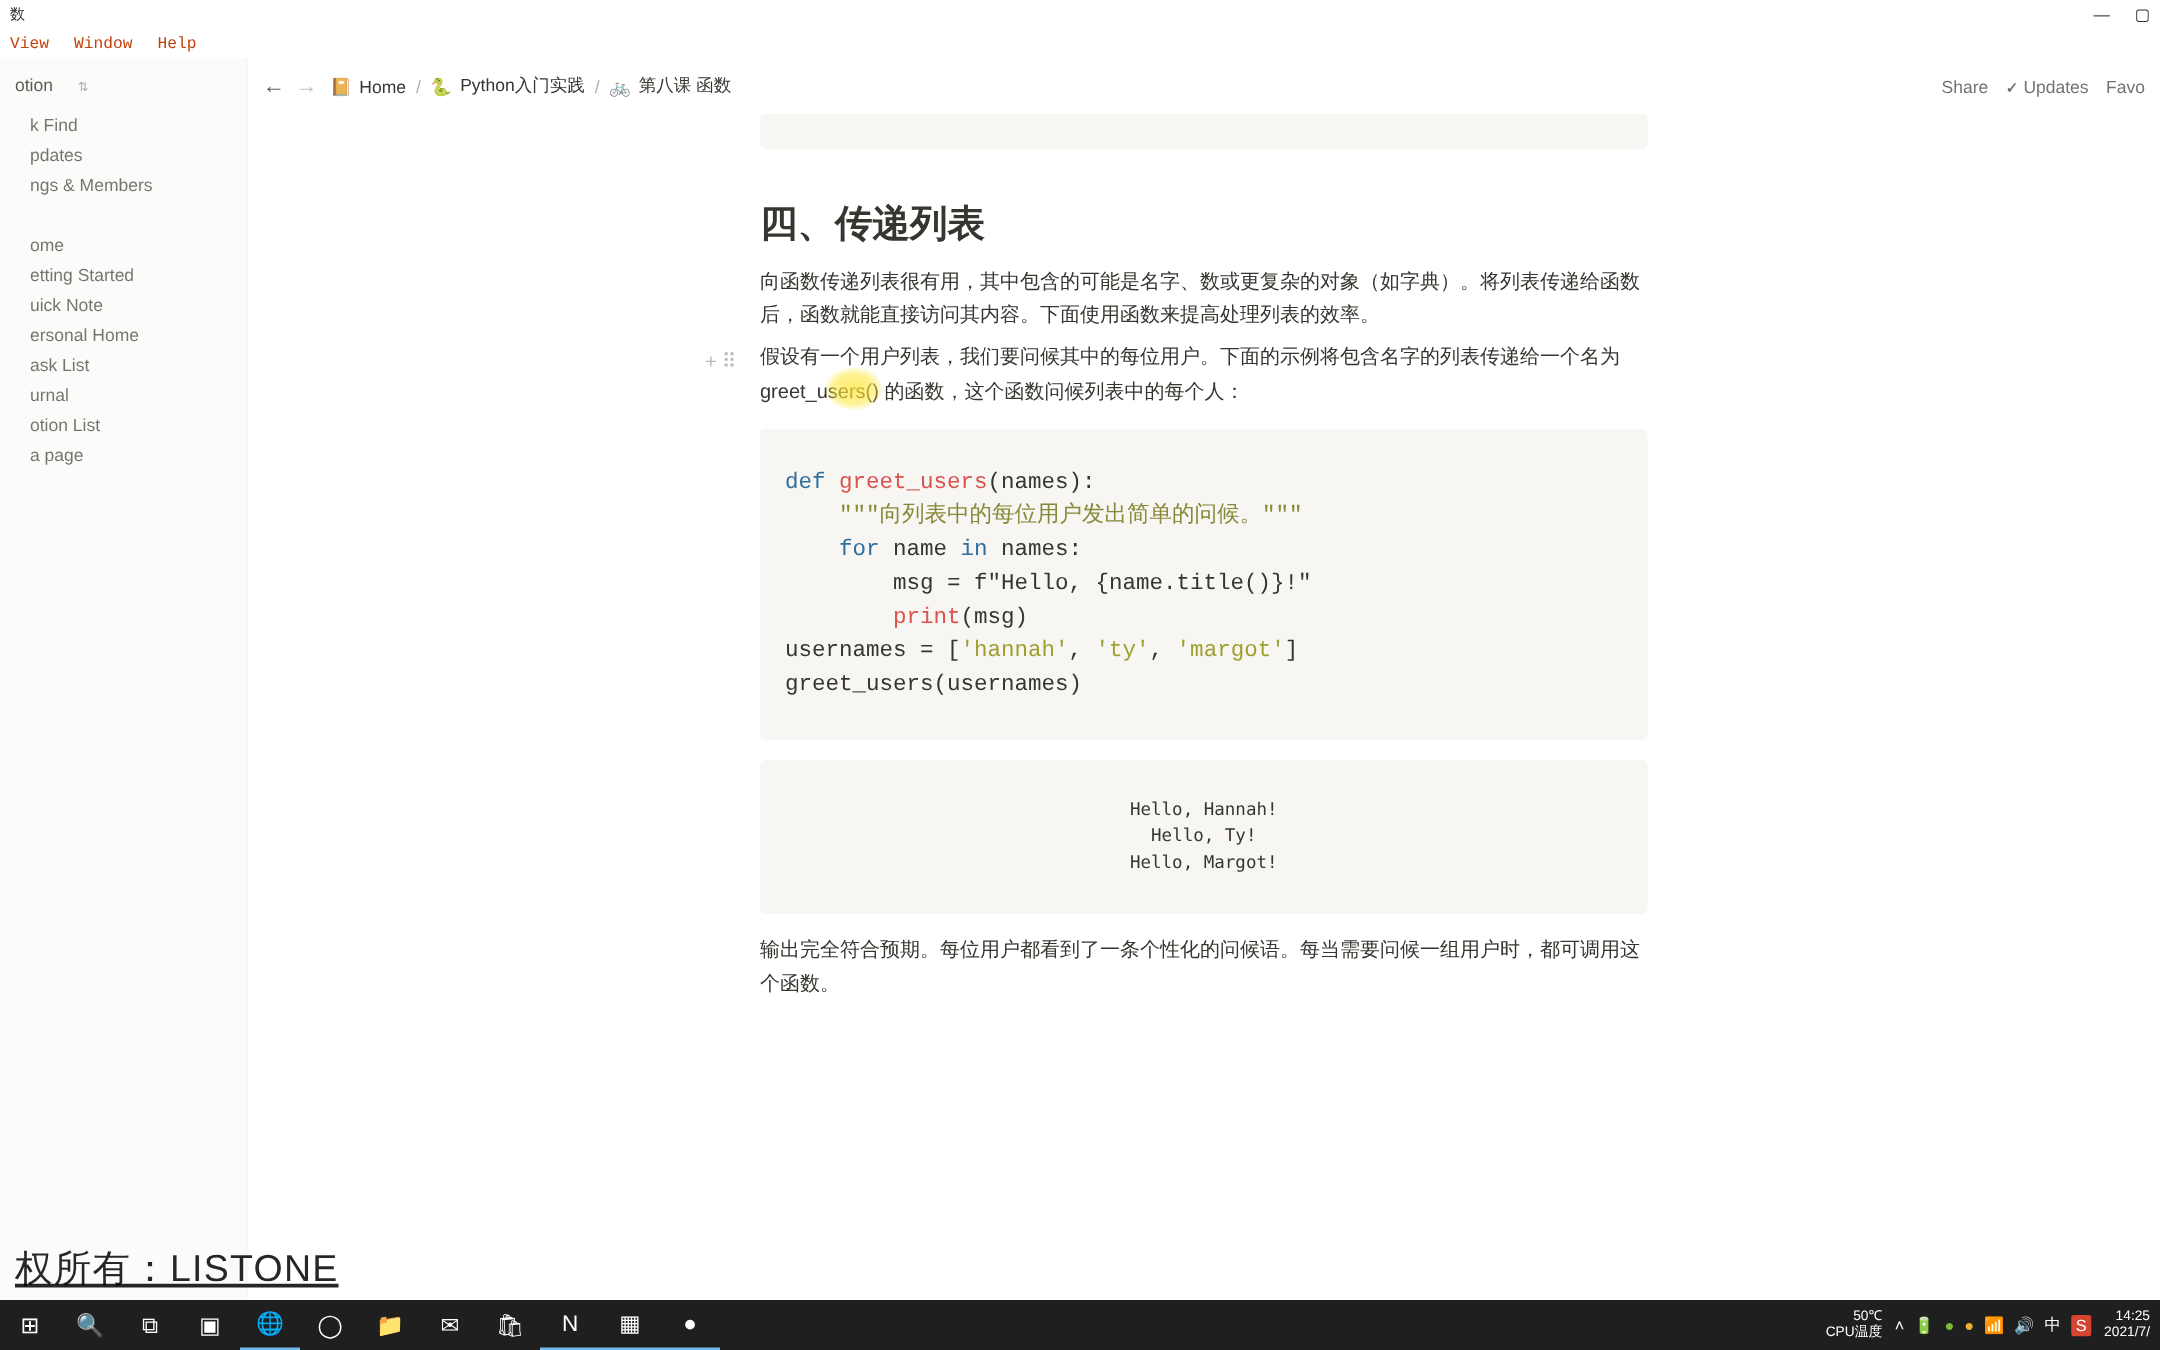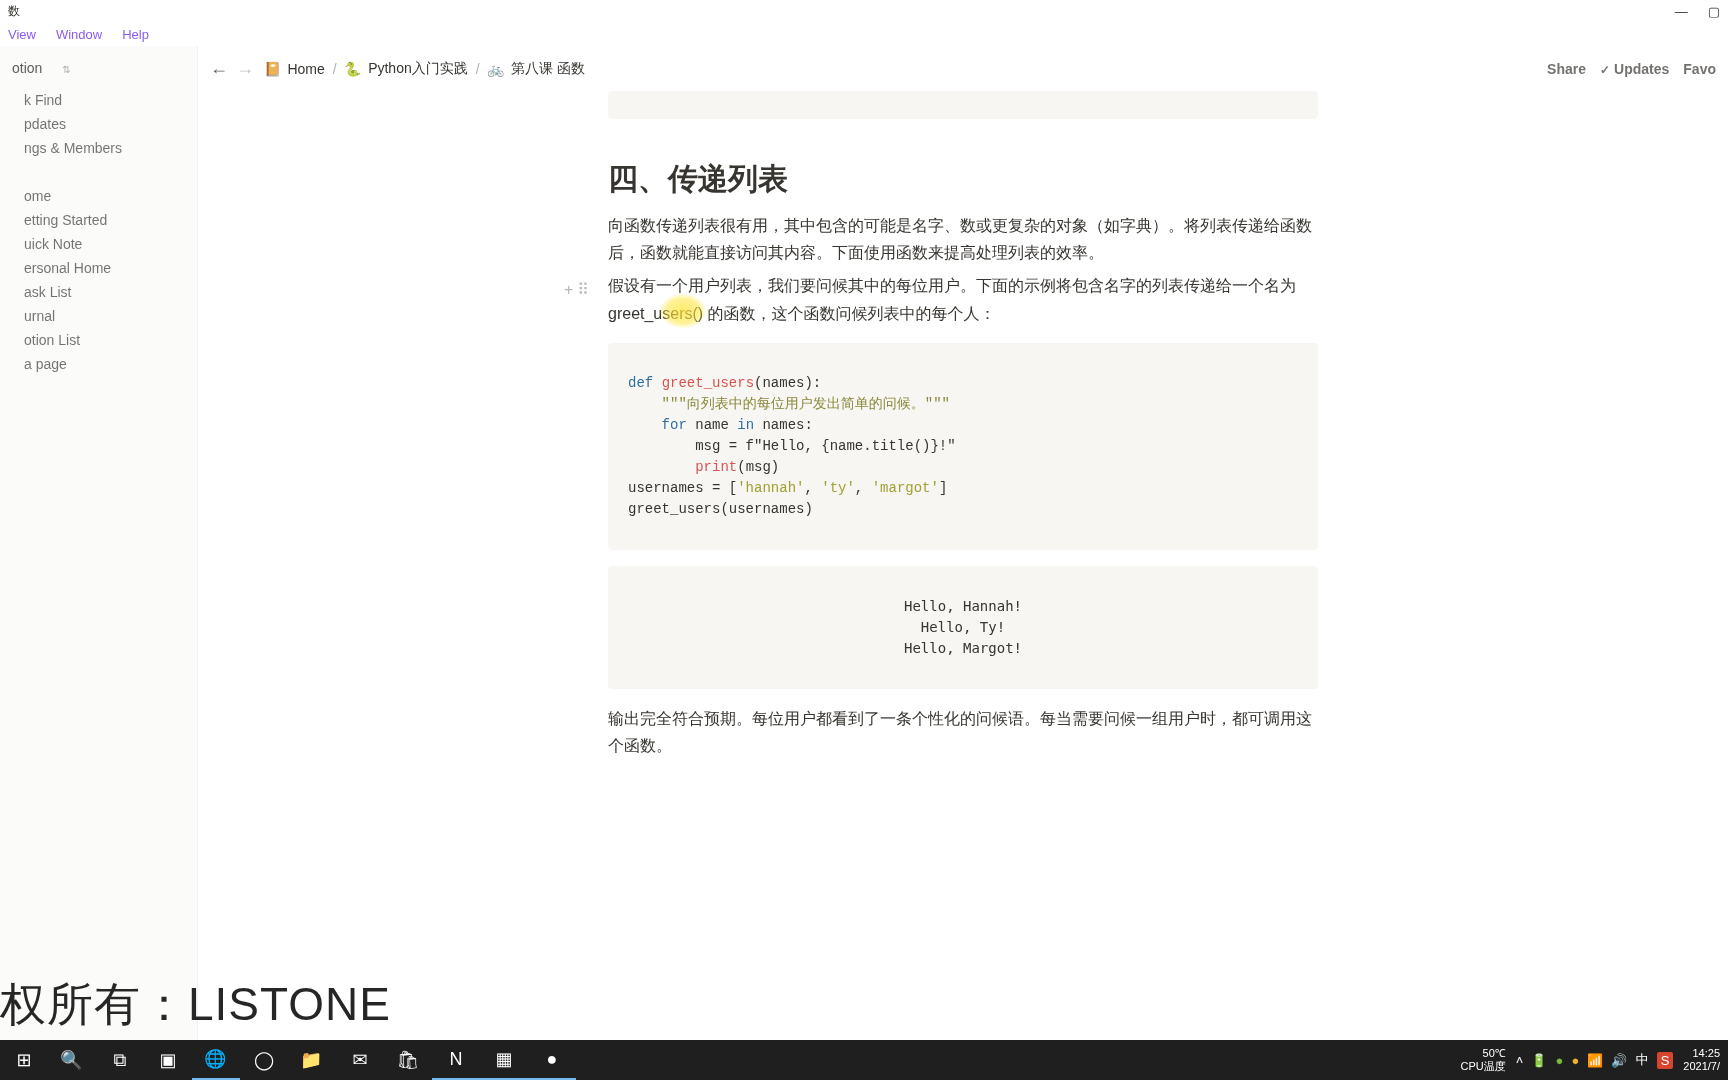--- a/index.html
+++ b/index.html
@@ -22,21 +22,22 @@
       font-size: 12px;
     }
     .window-controls { display: flex; gap: 20px; font-size: 13px; color: #333; }
     .menu-bar {
       height: 24px;
       display: flex;
       align-items: center;
       gap: 20px;
       padding: 0 8px;
       font-size: 13px;
-      color: #8b5cf6;
+      color: #c2410c;
+      font-family: Liberation Mono, monospace;
     }
     .app-layout {
       display: flex;
       height: calc(100% - 46px - 40px);
     }
     .sidebar {
       width: 198px;
       background: #fbfbfa;
       border-right: 1px solid rgba(0,0,0,0.03);
       padding: 8px 0;
@@ -70,21 +71,21 @@
       font-size: 14px;
     }
     .topbar-left { display: flex; align-items: center; gap: 10px; }
     .nav-arrows { display: flex; gap: 8px; color: rgba(55,53,47,0.8); }
     .nav-arrow { font-size: 18px; cursor: pointer; }
     .nav-arrow.disabled { color: rgba(55,53,47,0.3); }
     .breadcrumb { display: flex; align-items: center; gap: 8px; }
     .breadcrumb-sep { color: rgba(55,53,47,0.4); }
     .breadcrumb-item { display: flex; align-items: center; gap: 6px; cursor: pointer; }
     .breadcrumb-icon { font-size: 14px; }
-    .topbar-right { display: flex; align-items: center; gap: 14px; color: rgba(55,53,47,0.7); font-weight: bold; }
+    .topbar-right { display: flex; align-items: center; gap: 14px; color: rgba(55,53,47,0.7); }
     .topbar-action { cursor: pointer; display: flex; align-items: center; gap: 4px; }
     .content-wrap {
       flex: 1;
       overflow-y: auto;
       display: flex;
       justify-content: center;
     }
     .content {
       width: 710px;
       padding: 0 0 80px 0;
@@ -126,21 +127,21 @@
       background: radial-gradient(ellipse, rgba(255,230,60,0.75) 0%, rgba(255,230,60,0.55) 50%, rgba(255,230,60,0) 75%);
       border-radius: 50%;
       pointer-events: none;
     }
     .code-block {
       background: #f7f6f3;
       border-radius: 4px;
       padding: 30px 20px;
       margin: 16px 0;
       font-family: "SFMono-Regular", Consolas, "Liberation Mono", Menlo, monospace;
-      font-size: 14px;
+      font-size: 18px;
       line-height: 1.5;
       white-space: pre;
       overflow-x: auto;
     }
     .tok-kw { color: #2f6f9f; }
     .tok-fn { color: #d9534f; }
     .tok-str { color: #a0a030; }
     .tok-doc { color: #888838; }
     .output-block {
       background: #f7f6f3;
@@ -148,27 +149,28 @@
       padding: 30px 20px;
       margin: 16px 0;
       font-family: "SFMono-Regular", Consolas, monospace;
       font-size: 14px;
       line-height: 1.5;
       white-space: pre;
       text-align: center;
     }
     .watermark {
       position: absolute;
-      left: 0;
+      left: 12px;
       bottom: 44px;
-      font-size: 46px;
+      font-size: 30px;
       font-weight: 500;
       color: rgba(0,0,0,0.85);
       letter-spacing: 1px;
       pointer-events: none;
+      text-decoration: underline;
     }
     .taskbar {
       position: absolute;
       bottom: 0;
       left: 0;
       right: 0;
       height: 40px;
       background: #1f1f1f;
       display: flex;
       align-items: center;

